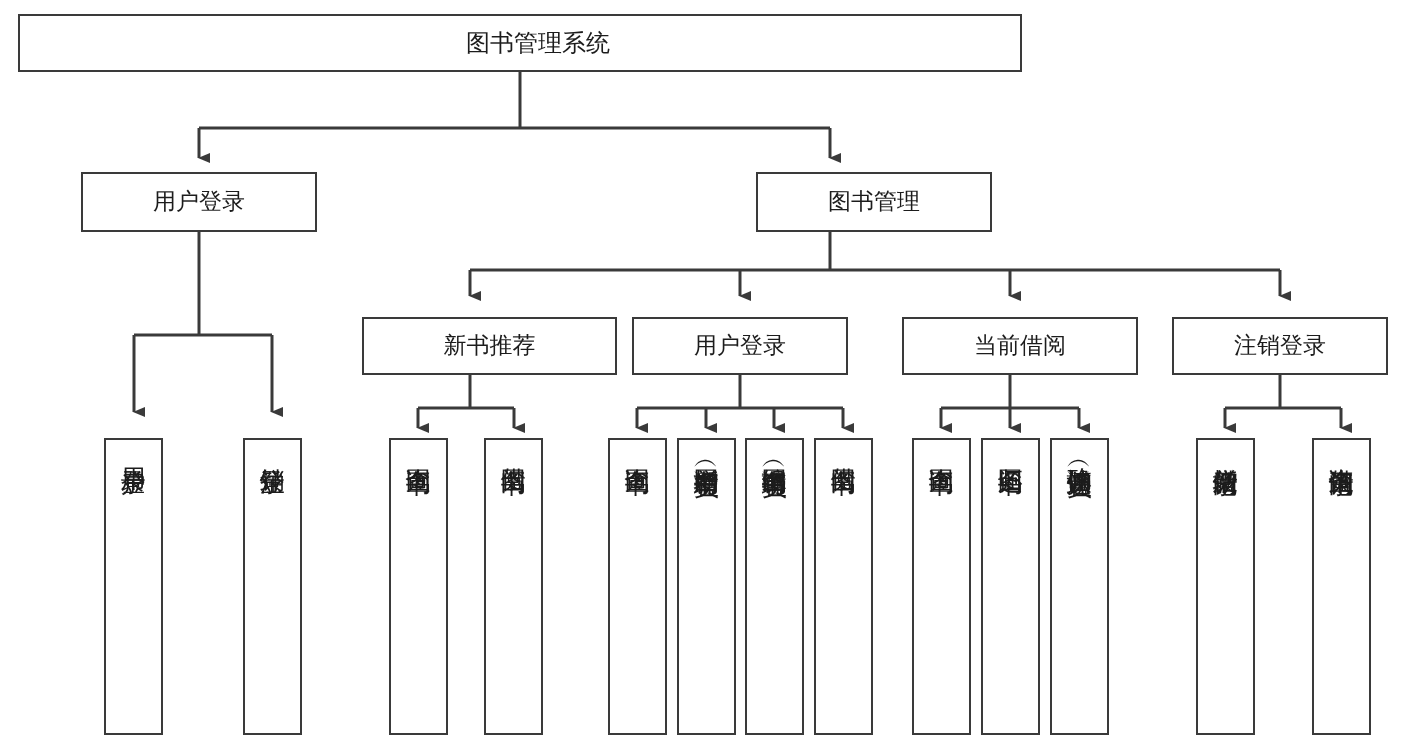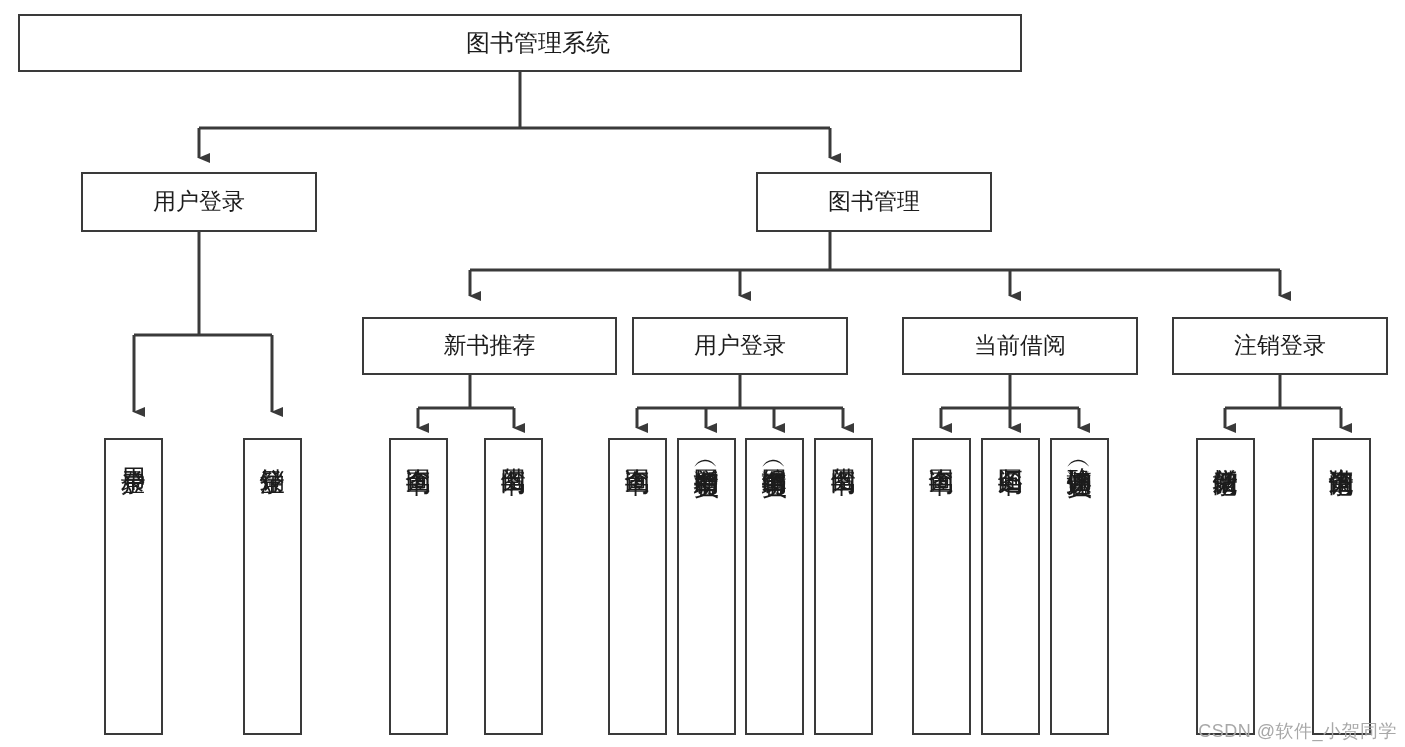--- a/index.html
+++ b/index.html
@@ -204,15 +204,14 @@
   </div>
 
   <div class="node node-leaf" style="left:1196px; top:438px; width:59px; height:297px;">
     <span class="node-label">新增借阅记录</span>
   </div>
 
   <div class="node node-leaf" style="left:1312px; top:438px; width:59px; height:297px;">
     <span class="node-label">查询借阅记录</span>
   </div>
 
-  <div id="watermark">CSDN @软件_小贺同学</div>
 
 </div>
 
 </body></html>

